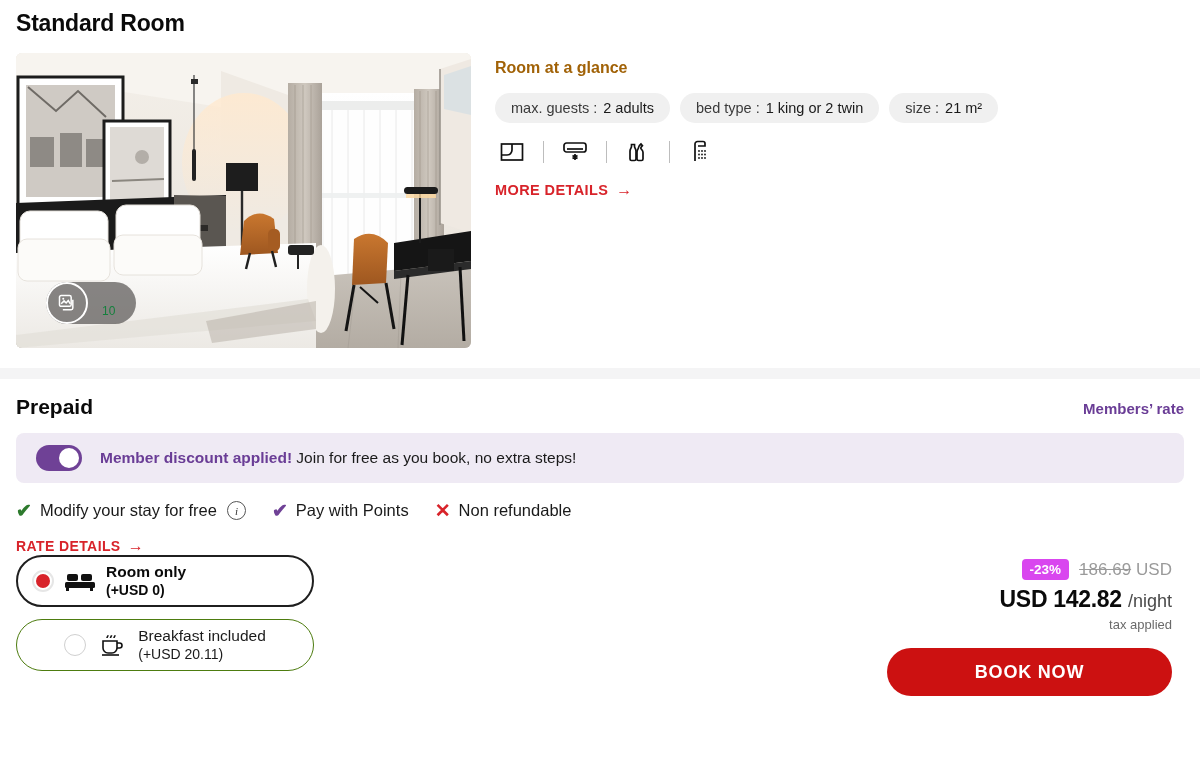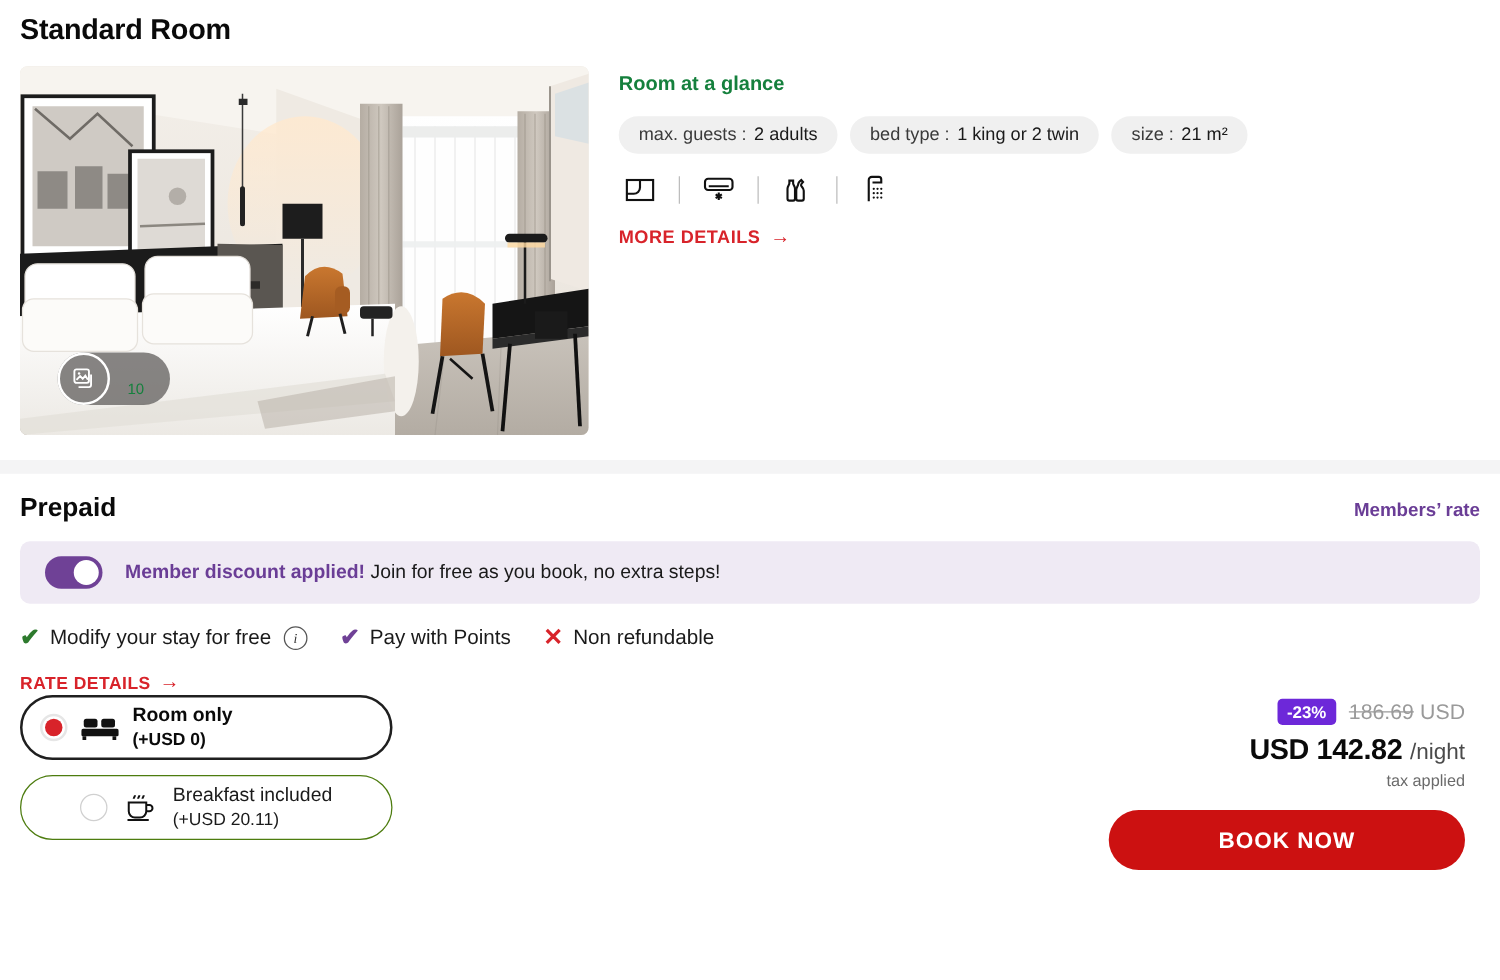--- a/index.html
+++ b/index.html
@@ -81,21 +81,21 @@
   }
 
   
   .glance {
     padding-top: 6px;
     flex: 1 1 auto;
   }
   .glance-title {
     font-size: 16px;
     font-weight: bold;
-    color: #15803d;
+    color: #a16207;
     margin: 0 0 16px 0;
   }
   .pill-row {
     display: flex;
     gap: 10px;
     flex-wrap: wrap;
     margin-bottom: 16px;
   }
   .pill {
     background: #f0f0f0;
@@ -306,21 +306,21 @@
     width: 320px;
     text-align: right;
   }
   .price-old-row {
     display: flex;
     align-items: center;
     justify-content: flex-end;
     gap: 10px;
   }
   .discount-badge {
-    background: #6d28d9;
+    background: #d946ef;
     color: #fff;
     font-size: 13.5px;
     font-weight: bold;
     border-radius: 4px;
     padding: 3px 8px;
   }
   .price-old {
     font-size: 17px;
     color: #9a9a9a;
   }

